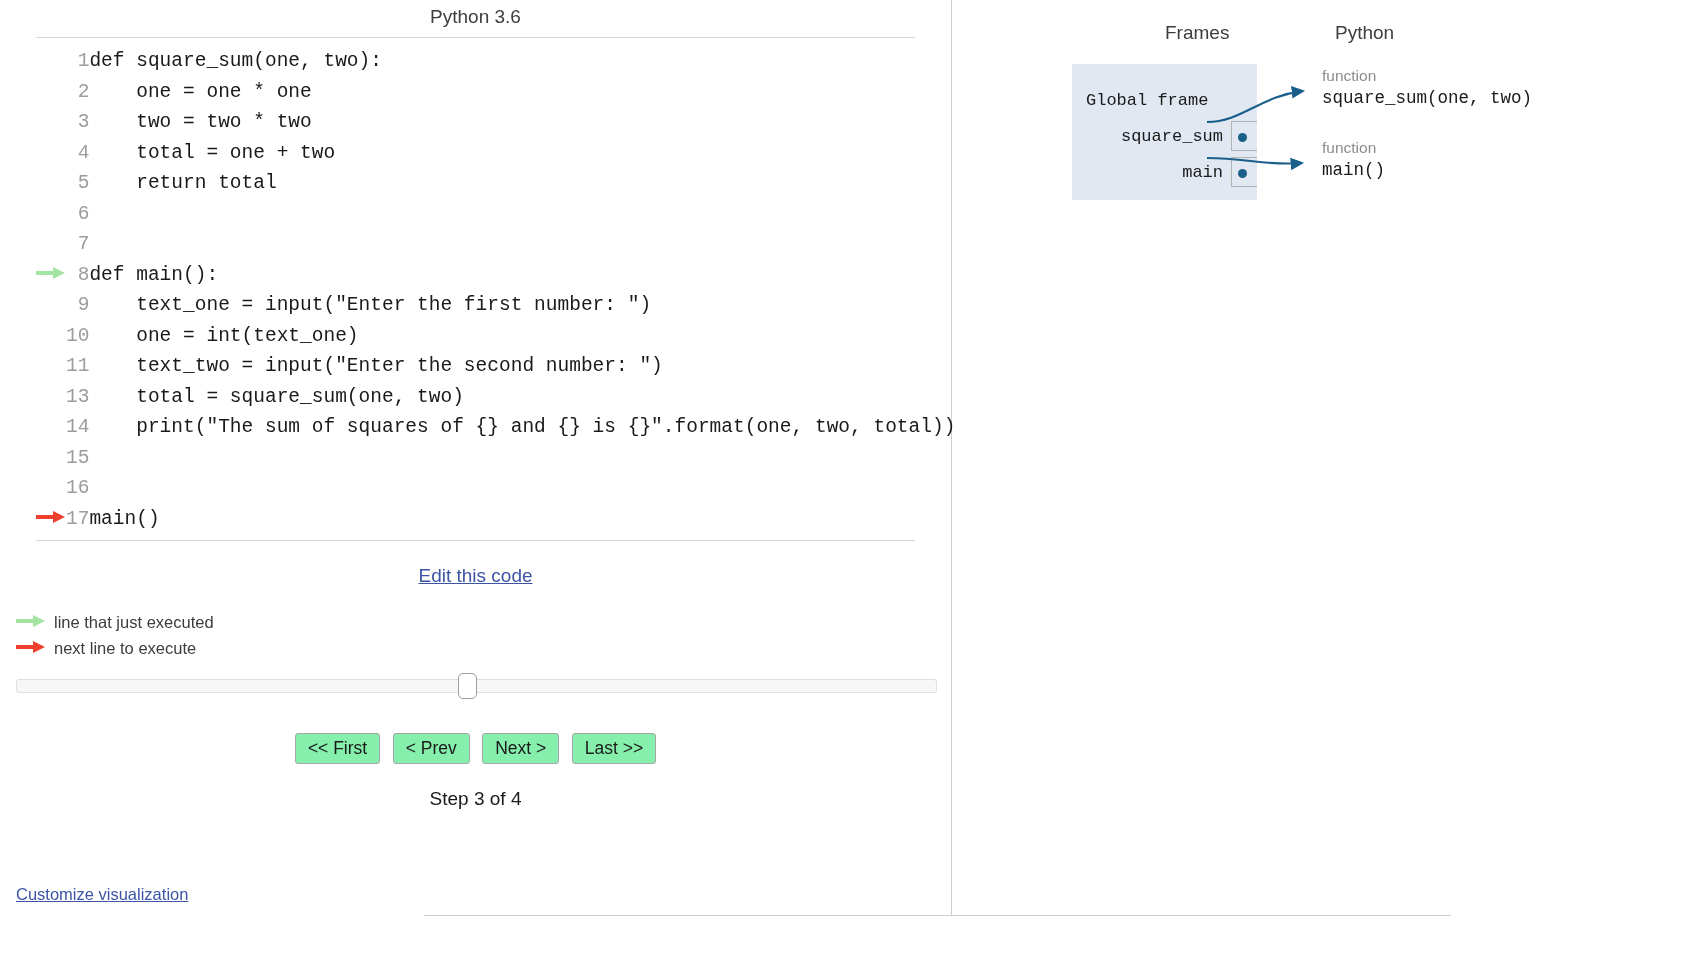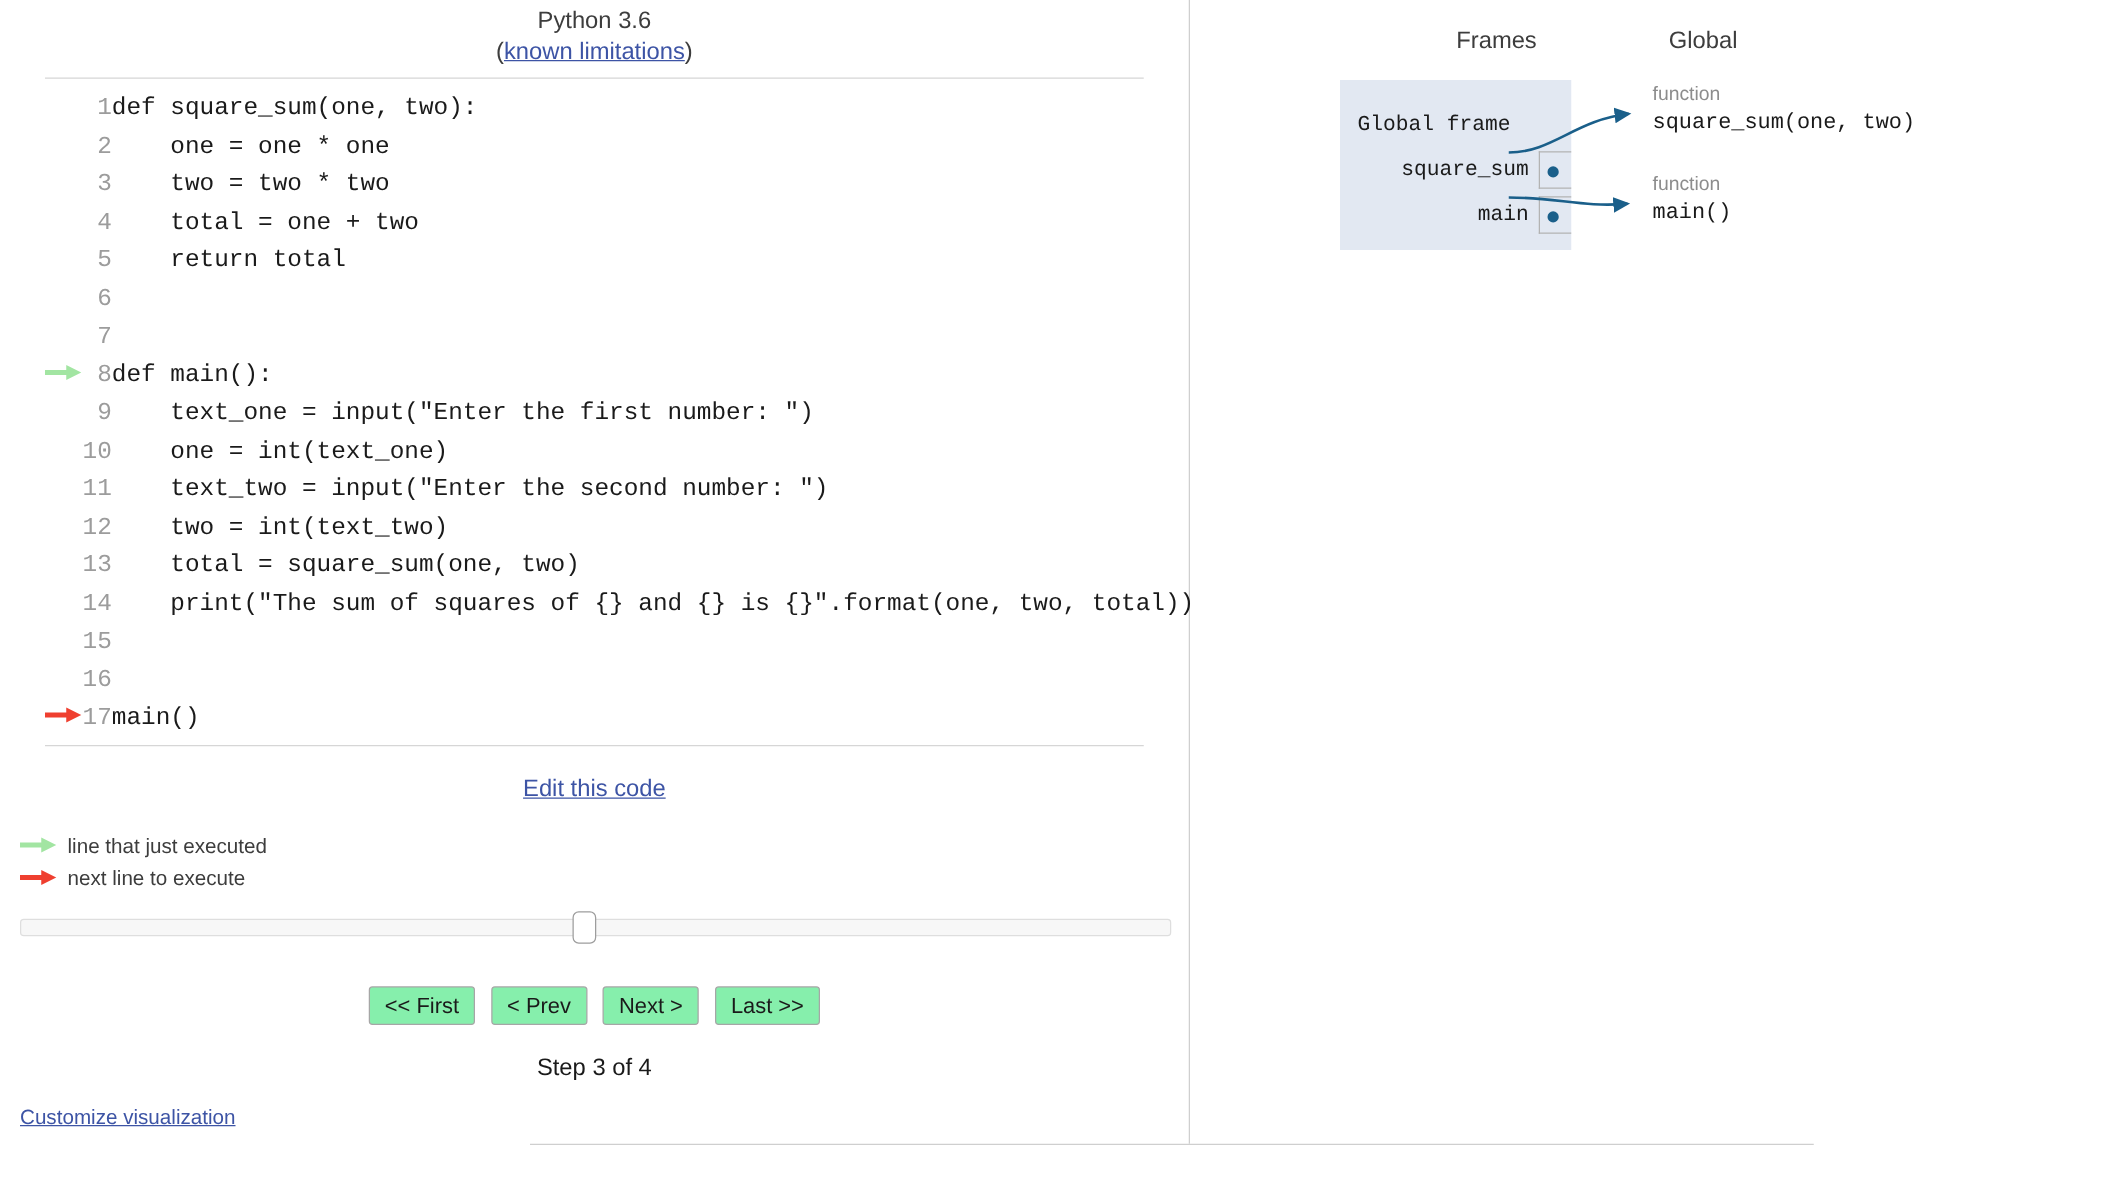--- a/index.html
+++ b/index.html
@@ -308,21 +308,20 @@
 </style>
 </head>
 <body>
 
 <div id="app">
 
   <div id="left-col">
 
     <div id="version-header">
       <div>Python 3.6</div>
-      <div class="sub"><span>(</span><a class="link">known limitations</a><span>)</span></div>
     </div>
 
     <div id="code-wrap">
       <table class="code-table">
         <tbody id="code-body">
             <tr>
               <td class="arrow-cell"></td>
               <td class="lineno-cell">1</td>
               <td class="codeline-cell">def square_sum(one, two):</td>
             </tr>
@@ -368,25 +367,20 @@
             </tr>
             <tr>
               <td class="arrow-cell"></td>
               <td class="lineno-cell">10</td>
               <td class="codeline-cell">    one = int(text_one)</td>
             </tr>
             <tr>
               <td class="arrow-cell"></td>
               <td class="lineno-cell">11</td>
               <td class="codeline-cell">    text_two = input("Enter the second number: ")</td>
-            </tr>
-            <tr>
-              <td class="arrow-cell"></td>
-              <td class="lineno-cell">12</td>
-              <td class="codeline-cell">    two = int(text_two)</td>
             </tr>
             <tr>
               <td class="arrow-cell"></td>
               <td class="lineno-cell">13</td>
               <td class="codeline-cell">    total = square_sum(one, two)</td>
             </tr>
             <tr>
               <td class="arrow-cell"></td>
               <td class="lineno-cell">14</td>
               <td class="codeline-cell">    print("The sum of squares of {} and {} is {}".format(one, two, total))</td>
@@ -445,21 +439,21 @@
 
     <div id="step-label">Step 3 of 4</div>
 
     <a id="customize-link" class="link">Customize visualization</a>
   </div>
 
   <div id="right-col">
 
     <div id="viz-headers">
       <div class="viz-col-title" id="frames-title">Frames</div>
-      <div class="viz-col-title" id="objects-title">Global</div>
+      <div class="viz-col-title" id="objects-title">Python</div>
     </div>
 
     <div id="global-frame">
       <div class="frame-title">Global frame</div>
       <div class="var-row">
         <span class="var-name">square_sum</span>
         <span class="var-slot">
             <span class="var-dot"></span>
           </span>
       </div>

